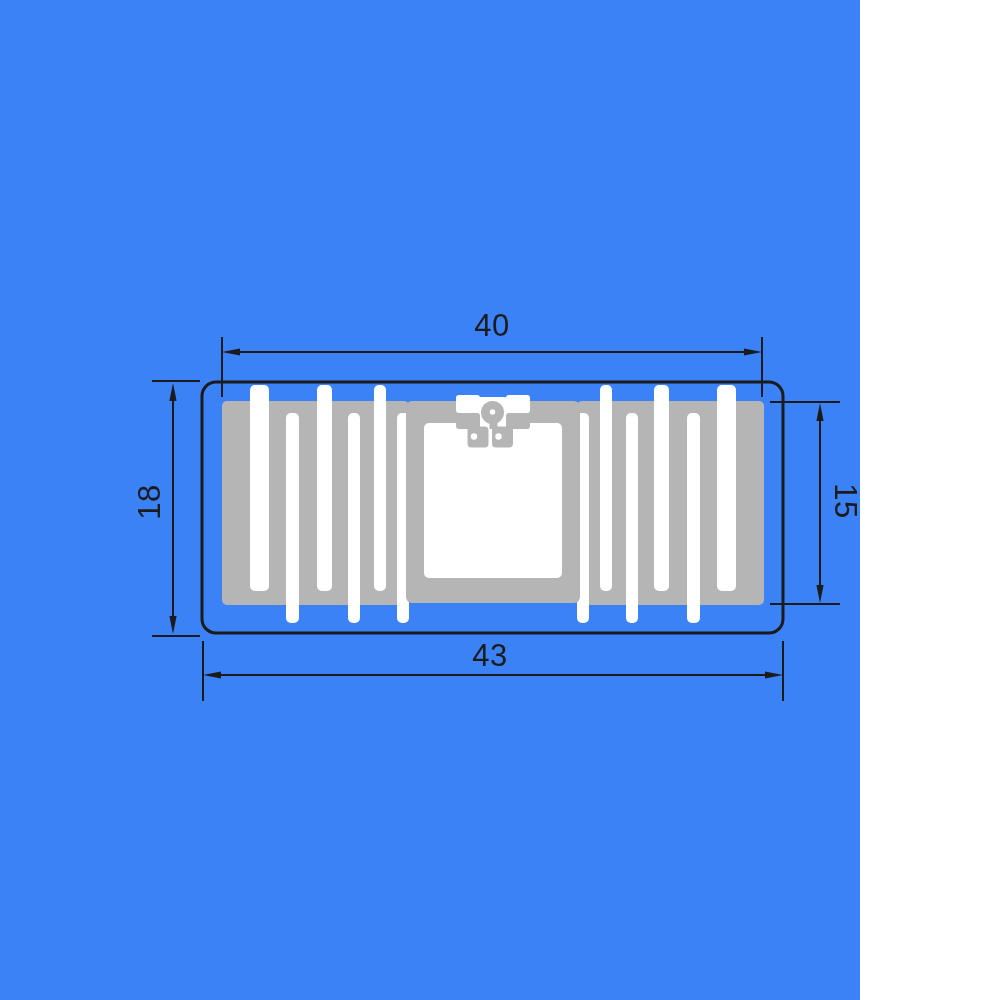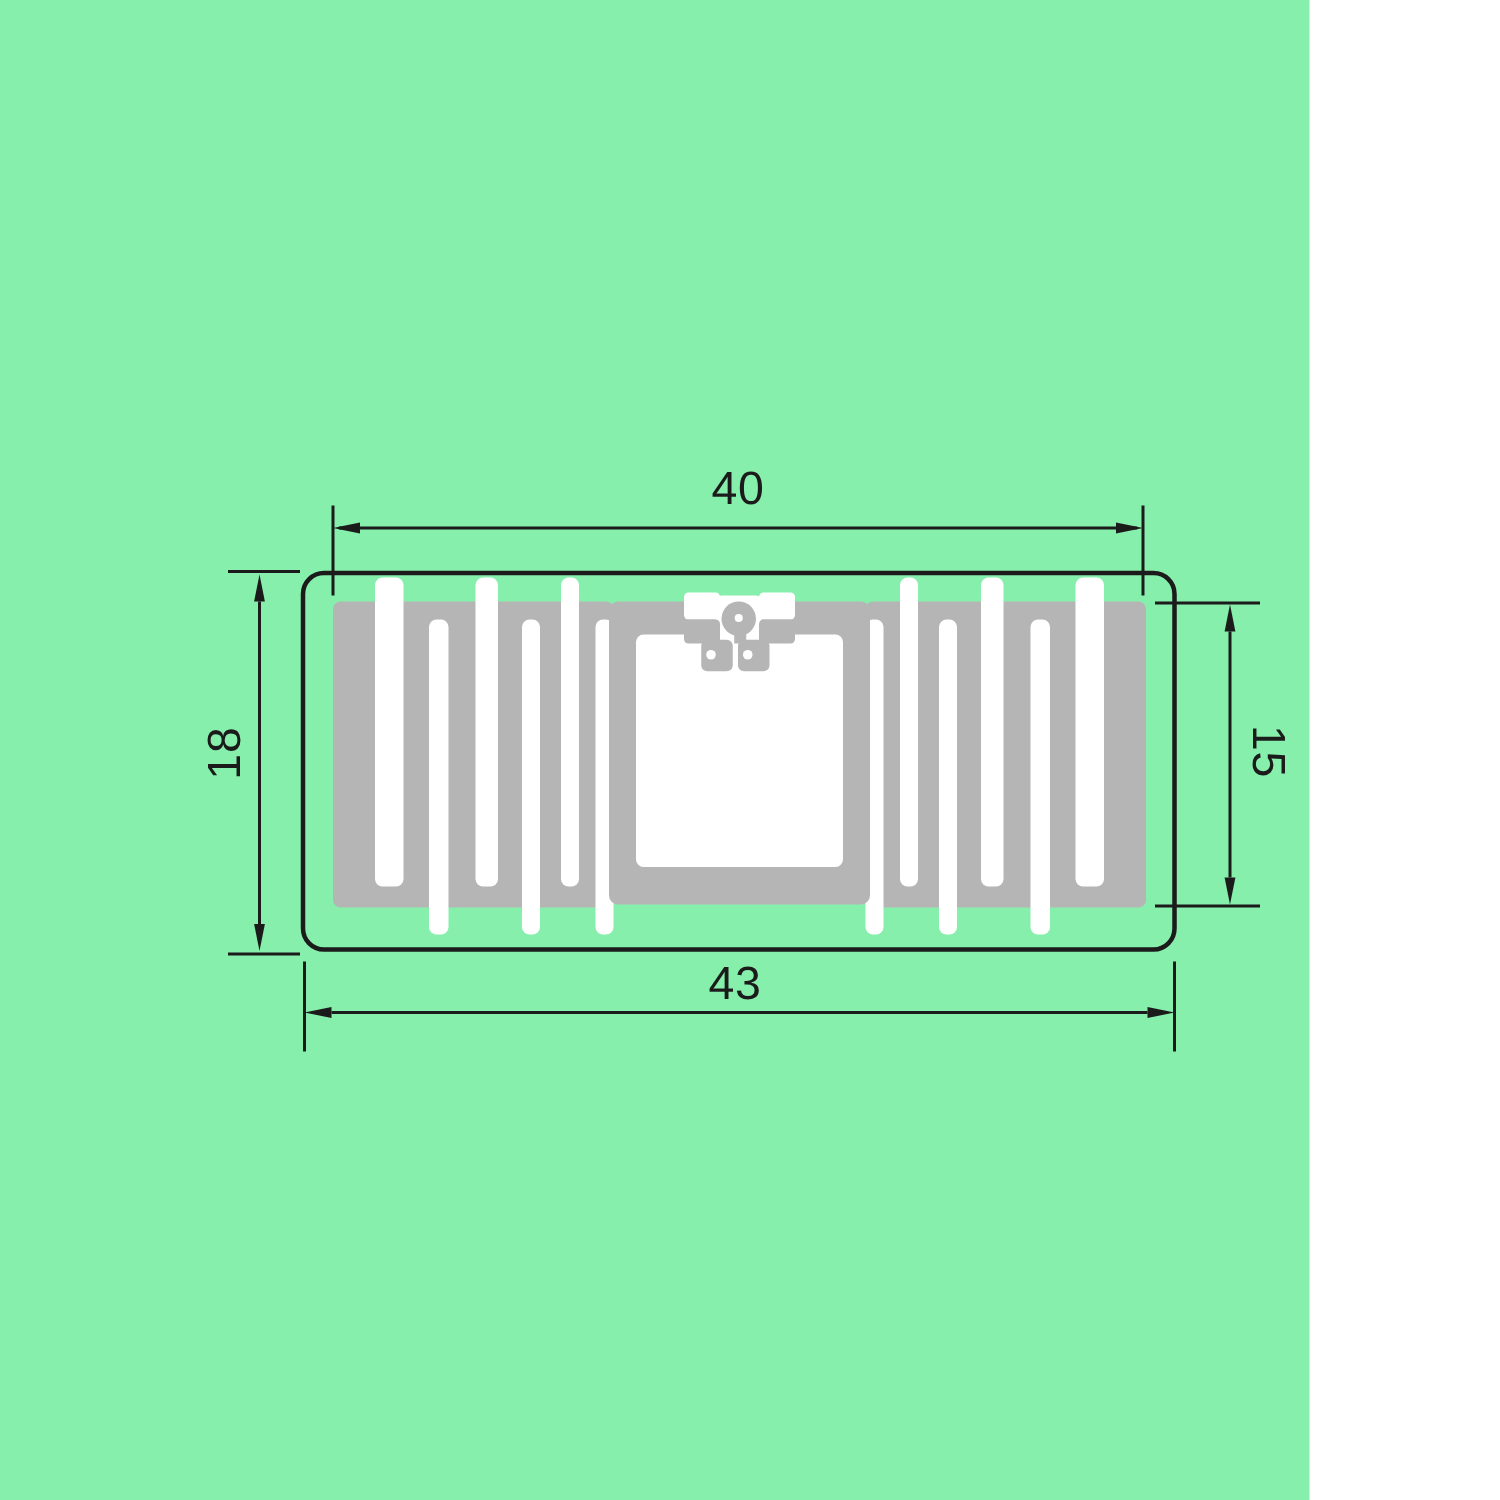--- a/index.html
+++ b/index.html
@@ -4,23 +4,22 @@
 <style>
   html, body {
     margin: 0;
     padding: 0;
     background: #ffffff;
   }
   .canvas {
     position: relative;
     width: 860px;
     height: 1000px;
-    background: #86efac;
+    background: #3b82f6;
     overflow: hidden;
-    padding-left: 13px;
   }
   svg {
     position: absolute;
     top: 0;
     left: 0;
     display: block;
   }
   .dim-text {
     font-family: "Liberation Sans", "DejaVu Sans", sans-serif;
     font-size: 31px;

